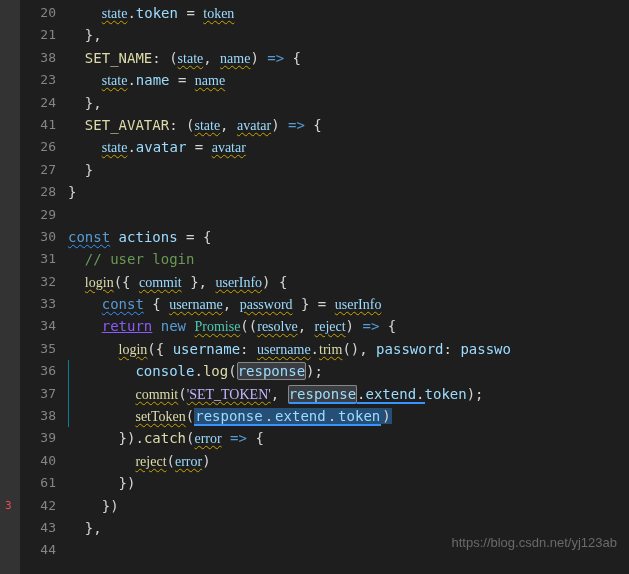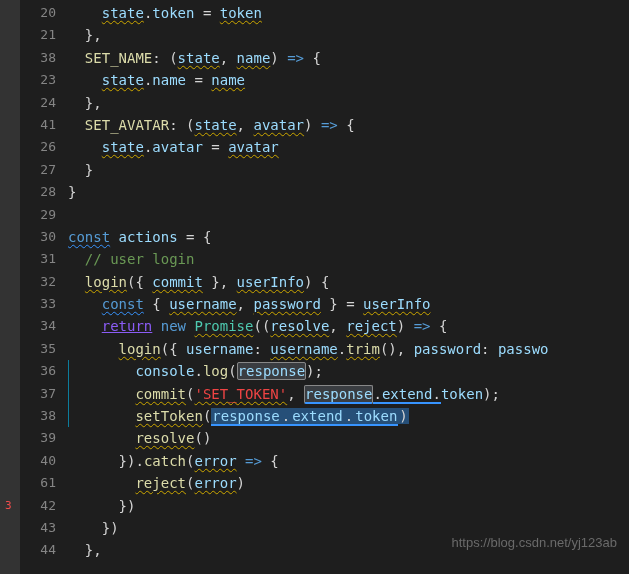--- a/index.html
+++ b/index.html
@@ -48,30 +48,31 @@
       line-height: 22.4px;
       white-space: pre;
       color: #d4d4d4;
       position: relative;
     }
     .keyword { color: #8b5cf6; text-decoration: underline; }
     .const-kw { color: #569cd6; }
     .var-name { color: #9cdcfe; }
     .func-name { color: #dcdcaa; }
     .prop { color: #9cdcfe; }
-    .string { color: #ef4444; }
+    .string { color: #c4b5fd; }
     .comment { color: #6a9955; margin-top: 32px; }
     .class-name { color: #4ec9b0; }
     .punct { color: #d4d4d4; }
     .param { color: #9cdcfe; }
     
     .wavy-yellow {
       text-decoration: underline wavy #cca700;
       text-decoration-thickness: 1px;
       text-underline-offset: 2px;
+      font-family: Liberation Serif, serif;
     }
     .wavy-blue {
       text-decoration: underline wavy #3794ff;
       text-decoration-thickness: 1px;
       text-underline-offset: 2px;
     }
     .selection {
       background: #264f78;
       padding: 0 1px;
     }
@@ -153,21 +154,20 @@
       <div class="code-line"><span></span></div>
       <div class="code-line"><span></span><span class="const-kw wavy-blue">const</span><span class=""> </span><span class="var-name">actions</span><span class="punct"> = {</span></div>
       <div class="code-line"><span>  </span><span class="comment">// user login</span></div>
       <div class="code-line"><span>  </span><span class="func-name wavy-yellow">login</span><span class="punct">({ </span><span class="var-name wavy-yellow">commit</span><span class="punct"> }, </span><span class="param wavy-yellow">userInfo</span><span class="punct">) {</span></div>
       <div class="code-line"><span>    </span><span class="const-kw wavy-blue">const</span><span class="punct"> { </span><span class="var-name wavy-yellow">username</span><span class="punct">, </span><span class="var-name wavy-yellow">password</span><span class="punct"> } = </span><span class="var-name wavy-yellow">userInfo</span></div>
       <div class="code-line"><span>    </span><span class="keyword">return</span><span class=""> </span><span class="const-kw">new</span><span class=""> </span><span class="class-name wavy-yellow">Promise</span><span class="punct">((</span><span class="param wavy-yellow">resolve</span><span class="punct">, </span><span class="param wavy-yellow">reject</span><span class="punct">) </span><span class="const-kw">=&gt;</span><span class="punct"> {</span></div>
       <div class="code-line"><span>      </span><span class="func-name wavy-yellow">login</span><span class="punct">({ </span><span class="prop">username</span><span class="punct">: </span><span class="var-name wavy-yellow">username</span><span class="punct">.</span><span class="func-name wavy-yellow">trim</span><span class="punct">(), </span><span class="prop">password</span><span class="punct">: </span><span class="var-name">passwo</span></div>
       <div class="code-line"><span class="change-indicator"></span><span>        </span><span class="prop">console</span><span class="punct">.</span><span class="func-name">log</span><span class="punct">(</span><span class="var-name highlight-box">response</span><span class="punct">);</span></div>
       <div class="code-line"><span class="change-indicator"></span><span>        </span><span class="func-name wavy-yellow">commit</span><span class="punct">(</span><span class="string wavy-yellow">'SET_TOKEN'</span><span class="punct">, </span><span class="var-name highlight-box blue-underline">response</span><span class="punct blue-underline">.</span><span class="prop blue-underline">extend</span><span class="punct blue-underline">.</span><span class="prop">token</span><span class="punct">);</span></div>
       <div class="code-line"><span class="change-indicator"></span><span>        </span><span class="func-name wavy-yellow">setToken</span><span class="punct">(</span><span class="var-name selection blue-underline">response</span><span class="punct selection blue-underline">.</span><span class="prop selection blue-underline">extend</span><span class="punct selection blue-underline">.</span><span class="prop selection blue-underline">token</span><span class="punct selection">)</span></div>
-      <div class="code-line"><span>        </span><span class="func-name wavy-yellow">resolve</span><span class="punct">()</span></div>
       <div class="code-line"><span>      </span><span class="punct">}).</span><span class="func-name">catch</span><span class="punct">(</span><span class="param wavy-yellow">error</span><span class=""> </span><span class="const-kw">=&gt;</span><span class="punct"> {</span></div>
       <div class="code-line"><span>        </span><span class="func-name wavy-yellow">reject</span><span class="punct">(</span><span class="var-name wavy-yellow">error</span><span class="punct">)</span></div>
       <div class="code-line"><span>      </span><span class="punct">})</span></div>
       <div class="code-line"><span>    </span><span class="punct">})</span></div>
       <div class="code-line"><span>  </span><span class="punct">},</span></div>
     </div>
   <div class="watermark">https://blog.csdn.net/yj123ab</div>
 </div>
 
 </body></html>

